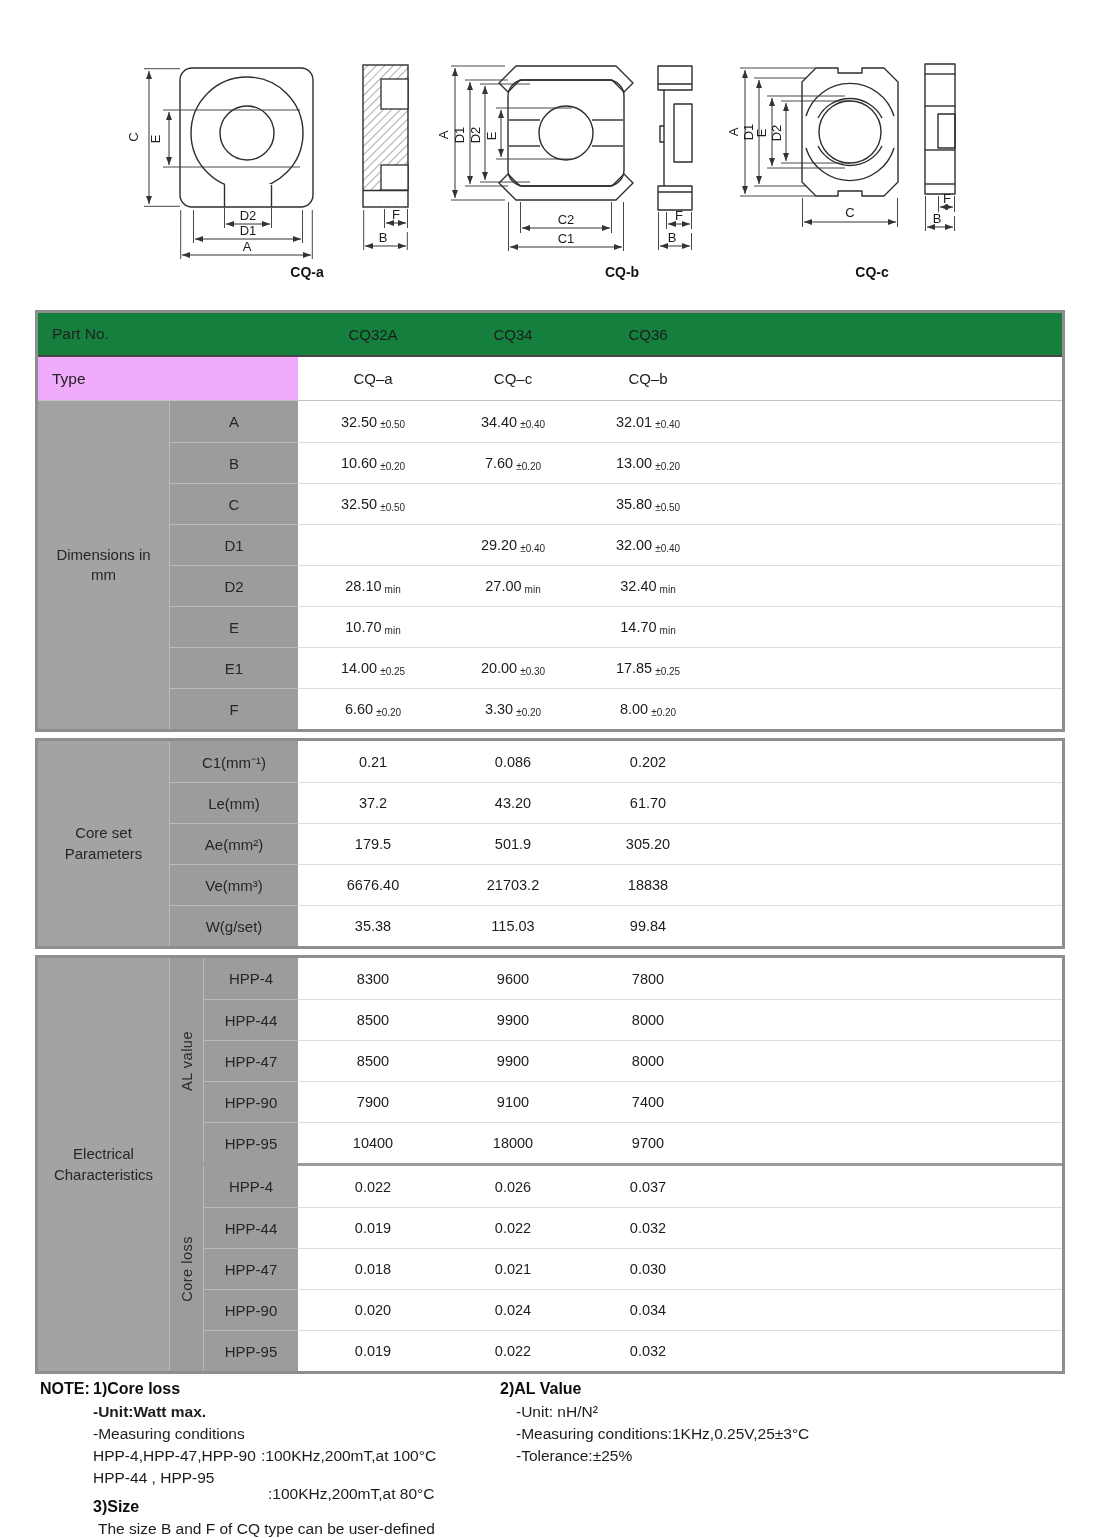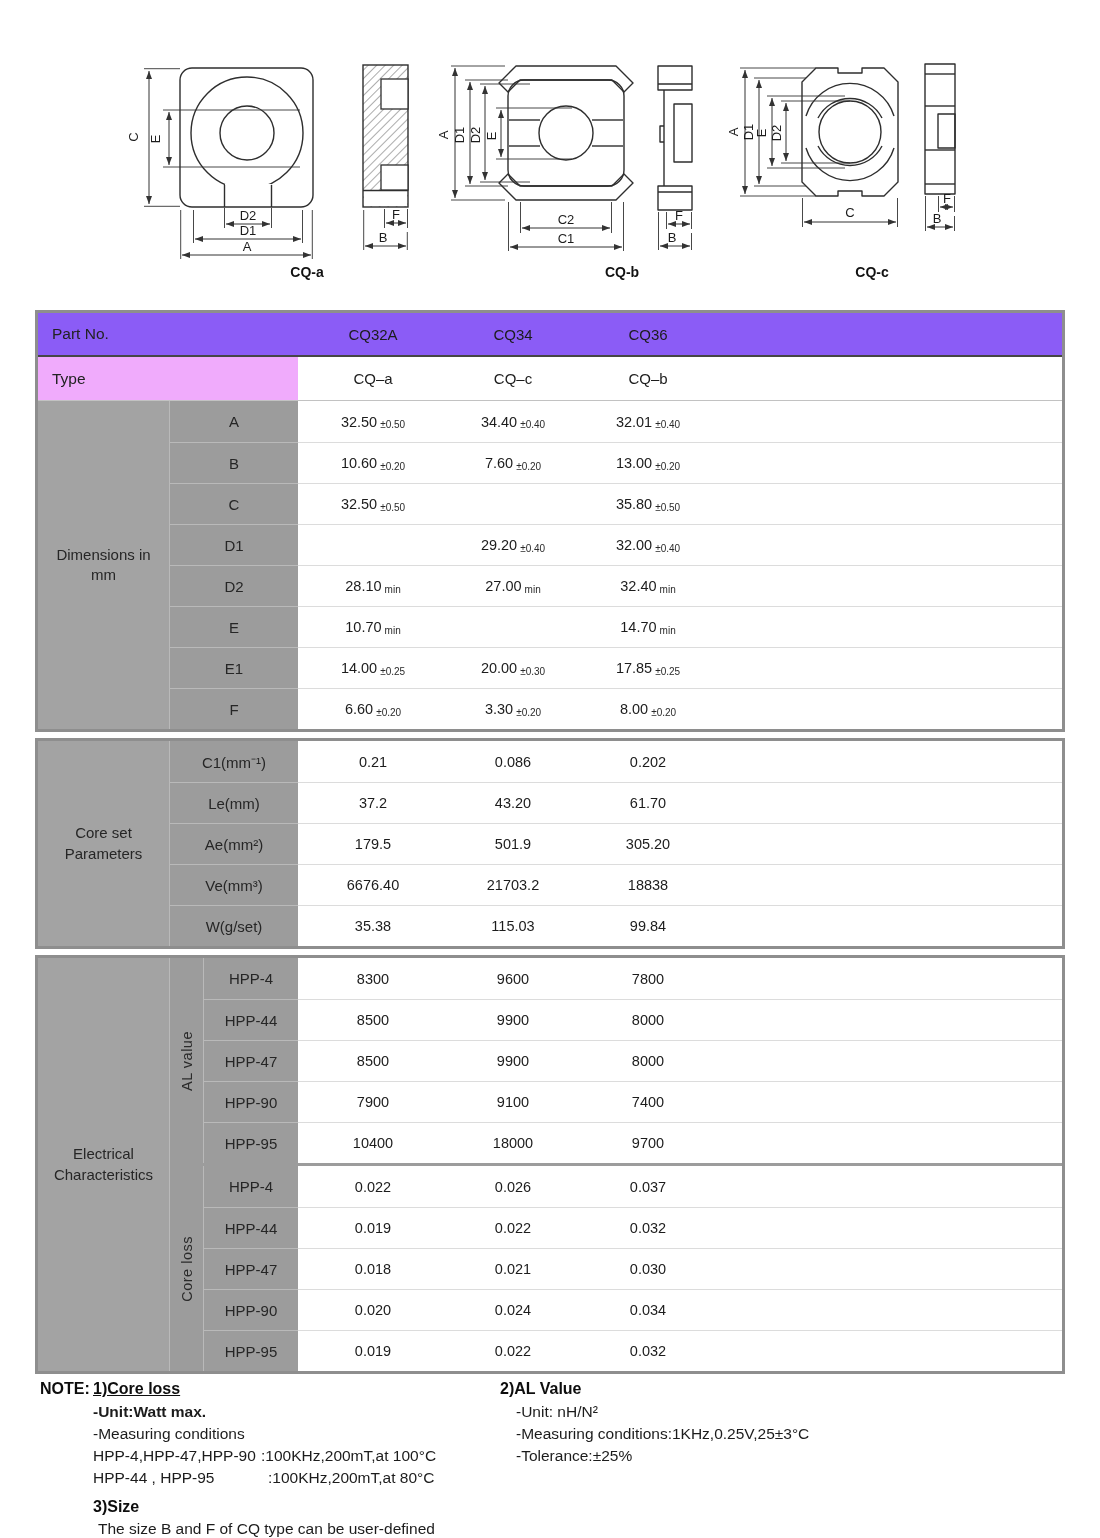--- a/index.html
+++ b/index.html
@@ -14,21 +14,21 @@
   .ext  { stroke:#333; stroke-width:0.9; fill:none; }
   .dimtxt { font-size:13px; fill:#1c1c1c; font-family:"Liberation Sans",sans-serif; }
   .cap { font-size:14px; font-weight:bold; fill:#111; font-family:"Liberation Sans",sans-serif; }
 
   
   .block { position:absolute; left:35px; width:1030px; background:#fff; border:3px solid #8e8e8e; }
   #block1 { top:310px; }
   #block2 { top:738px; }
   #block3 { top:955px; }
 
-  .r-partno { display:grid; grid-template-columns:260px 150px 130px 140px 1fr; height:44px; background:#8b5cf6; border-bottom:2px solid #464646; align-items:center; }
+  .r-partno { display:grid; grid-template-columns:260px 150px 130px 140px 1fr; height:44px; background:#15803d; border-bottom:2px solid #464646; align-items:center; }
   .r-partno .pl { padding-left:14px; font-size:15.5px; color:#222; }
   .r-type { display:grid; grid-template-columns:260px 150px 130px 140px 1fr; height:44px; align-items:stretch; border-bottom:1px solid #c2c2c2; }
   .r-type .g { background:#f0abfc; display:flex; align-items:center; padding-left:14px; font-size:15.5px; color:#222; }
   .cc { display:flex; align-items:center; justify-content:center; font-size:15px; color:#1c1c1c; }
 
   .grp2 { display:grid; grid-template-columns:132px 1fr; }
   .group { background:#a3a3a3; border-right:1px solid #b9b9b9; display:flex; align-items:center; justify-content:center; text-align:center; font-size:15px; color:#262626; padding:0 10px; line-height:1.35; }
   .row { display:grid; grid-template-columns:128px 150px 130px 140px 1fr; height:41px; }
   .row .lab { background:#9c9c9c; display:flex; align-items:center; justify-content:center; font-size:15px; color:#262626; }
   .row .v { display:flex; align-items:center; justify-content:center; font-size:14.5px; background:#fff; }
@@ -591,27 +591,27 @@
               <div class="v"></div>
             </div>
           </div>
         </div>
       </div>
     </div>
   </div>
 
   <div class="notes">
     <span class="b" style="left:40px; top:4px;">NOTE:</span>
-    <span class="b" style="left:93px; top:4px;text-decoration:underline;">1)Core loss</span>
+    <span class="b" style="left:93px; top:4px;">1)Core loss</span>
     <span style="left:93px; top:27px;font-weight:bold;">-Unit:Watt max.</span>
     <span style="left:93px; top:49px;">-Measuring conditions</span>
     <span style="left:93px; top:71px;">HPP-4,HPP-47,HPP-90</span>
     <span style="left:261px; top:71px;">:100KHz,200mT,at 100°C</span>
     <span style="left:93px; top:93px;">HPP-44 , HPP-95</span>
-    <span style="left:268px; top:93px;">:100KHz,200mT,at 80°C</span>
+    <span style="left:268px; top:109px;">:100KHz,200mT,at 80°C</span>
     <span class="b" style="left:93px; top:122px;">3)Size</span>
     <span style="left:98px; top:144px;">The size B and F of CQ type can be user-defined</span>
     <span class="b" style="left:500px; top:4px;">2)AL Value</span>
     <span style="left:516px; top:27px;">-Unit: nH/N²</span>
     <span style="left:516px; top:49px;">-Measuring conditions:1KHz,0.25V,25±3°C</span>
     <span style="left:516px; top:71px;">-Tolerance:±25%</span>
   </div>
 
 </div>
 

